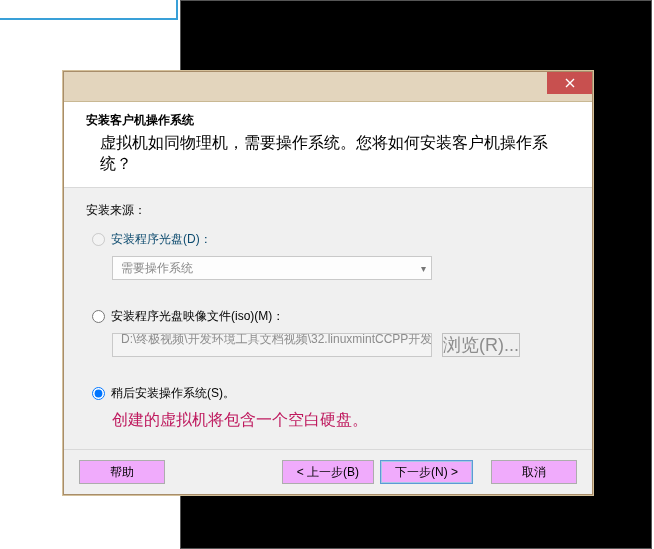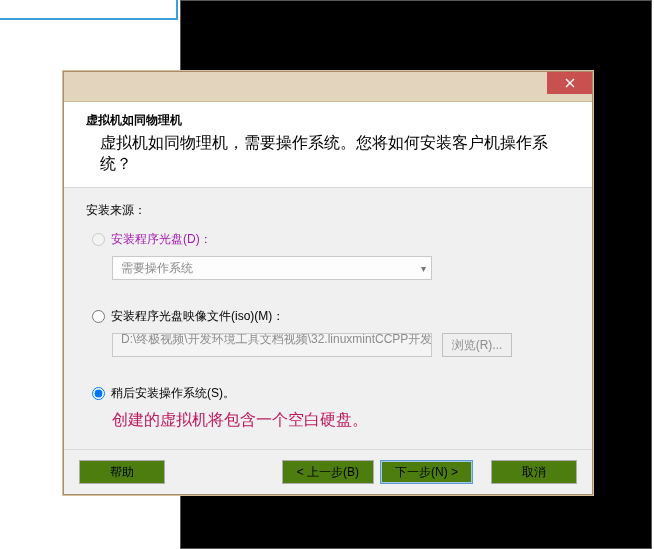--- a/index.html
+++ b/index.html
@@ -96,21 +96,21 @@
   .radio-row {
     display: flex;
     align-items: center;
     margin-bottom: 8px;
     padding-left: 6px;
   }
   .radio-row input[type=radio] {
     margin: 0 6px 0 0;
   }
   .radio-row.disabled label,
-  .radio-row.disabled span { color: #a21caf; }
+  .radio-row.disabled span { color: #0c4a6e; }
   .select-box {
     margin-left: 26px;
     width: 320px;
     height: 24px;
     border: 1px solid #c9c9c9;
     background: #fff;
     display: flex;
     align-items: center;
     justify-content: space-between;
     padding: 0 5px 0 8px;
@@ -135,26 +135,26 @@
     display: flex;
     align-items: center;
     justify-content: space-between;
     padding: 0 5px 12px 8px;
     color: #8d8d8d;
     font-size: 12px;
     overflow: hidden;
     white-space: nowrap;
   }
   .browse-btn {
-    width: 70px;
+    width: 78px;
     height: 24px;
     border: 1px solid #c0c0c0;
     background: #efefef;
     color: #8d8d8d;
-    font-size: 12px;
+    font-size: 18px;
     display: flex;
     align-items: center;
     justify-content: center;
   }
   .hint {
     margin-left: 26px;
     font-size: 16px;
     color: #be185d;
     margin-top: 6px;
   }
@@ -165,21 +165,21 @@
     padding: 10px 15px;
     border-top: 1px solid #d9d9d9;
     background: #f0f0f0;
     display: flex;
     align-items: center;
   }
   .btn {
     height: 24px;
     padding: 0 14px;
     border: 1px solid #adadad;
-    background: #4d7c0f;
+    background: #f0abfc;
     font-size: 12px;
     display: flex;
     align-items: center;
     justify-content: center;
     min-width: 86px;
     color: #000;
   }
   .btn.default {
     border: 1px solid #5b9bd5;
     box-shadow: inset 0 0 0 1px #a6c8e6;
@@ -198,21 +198,21 @@
   <div class="dialog">
     <div class="titlebar">
       <div class="close-btn">
         <svg viewBox="0 0 10 10">
           <path d="M1 1 L9 9 M9 1 L1 9" stroke="#fff" stroke-width="1.4" fill="none"></path>
         </svg>
       </div>
     </div>
 
     <div class="header-panel">
-      <div class="header-title">虚拟机如同物理机</div>
+      <div class="header-title">安装客户机操作系统</div>
       <div class="header-sub">虚拟机如同物理机，需要操作系统。您将如何安装客户机操作系统？</div>
     </div>
 
     <div class="content">
       <div class="section-label">安装来源：</div>
 
       <div class="radio-row disabled">
         <input type="radio" name="src" disabled="" style="">
         <label>安装程序光盘(D)：</label>
       </div>

